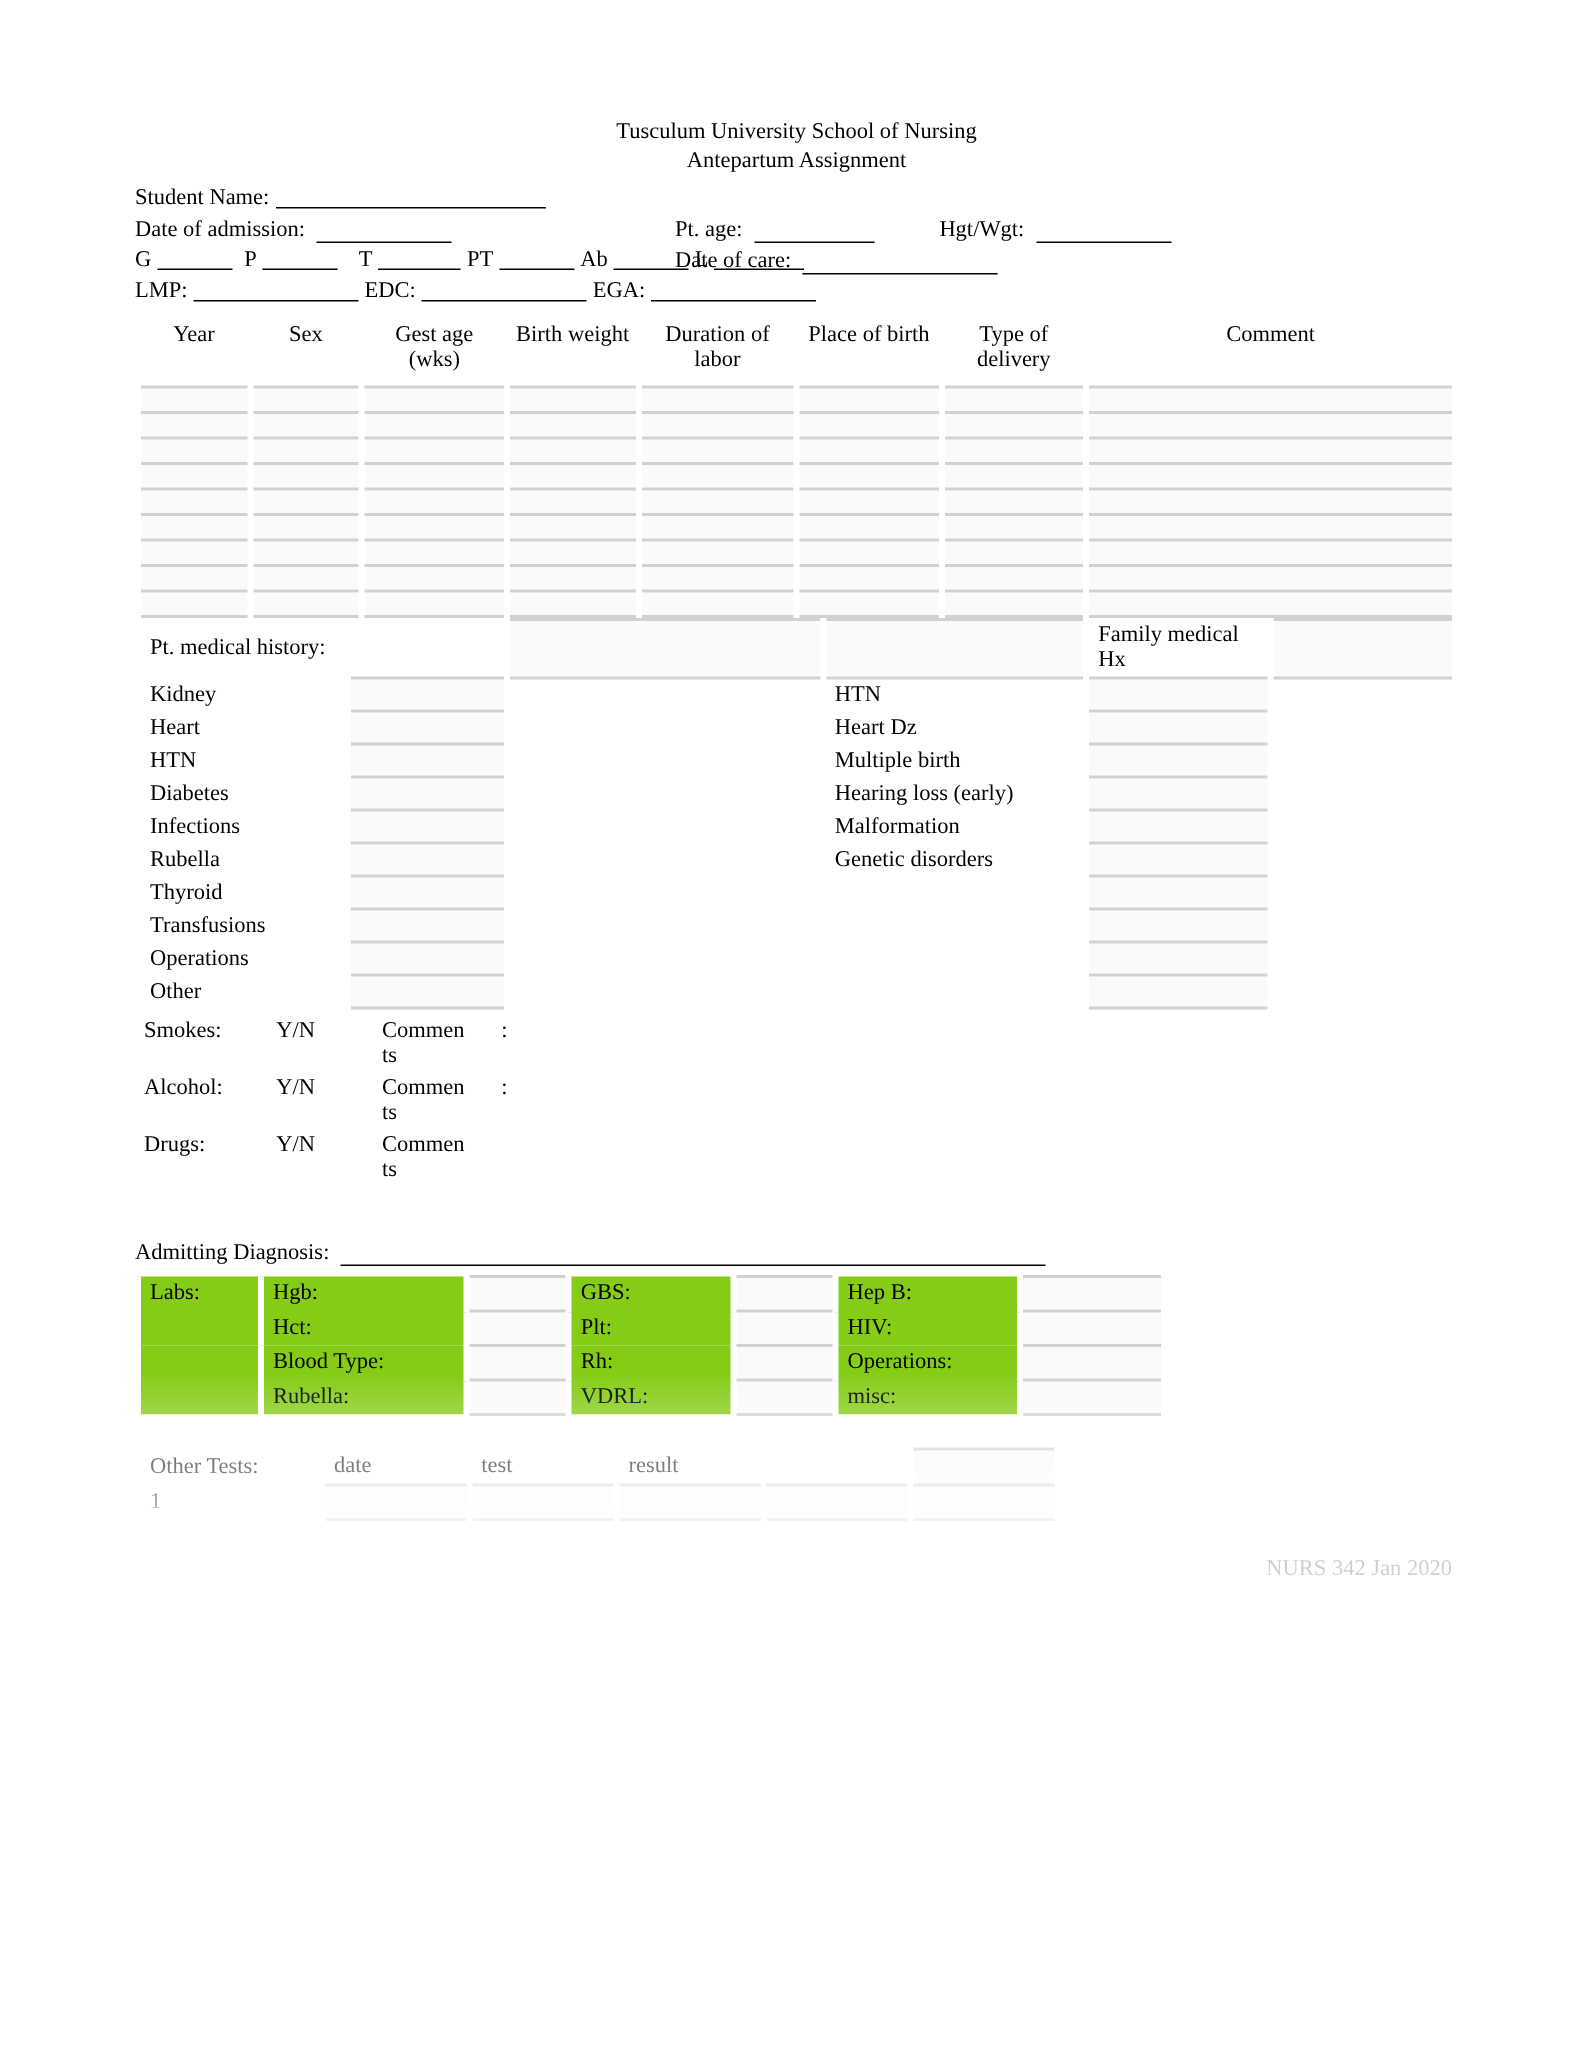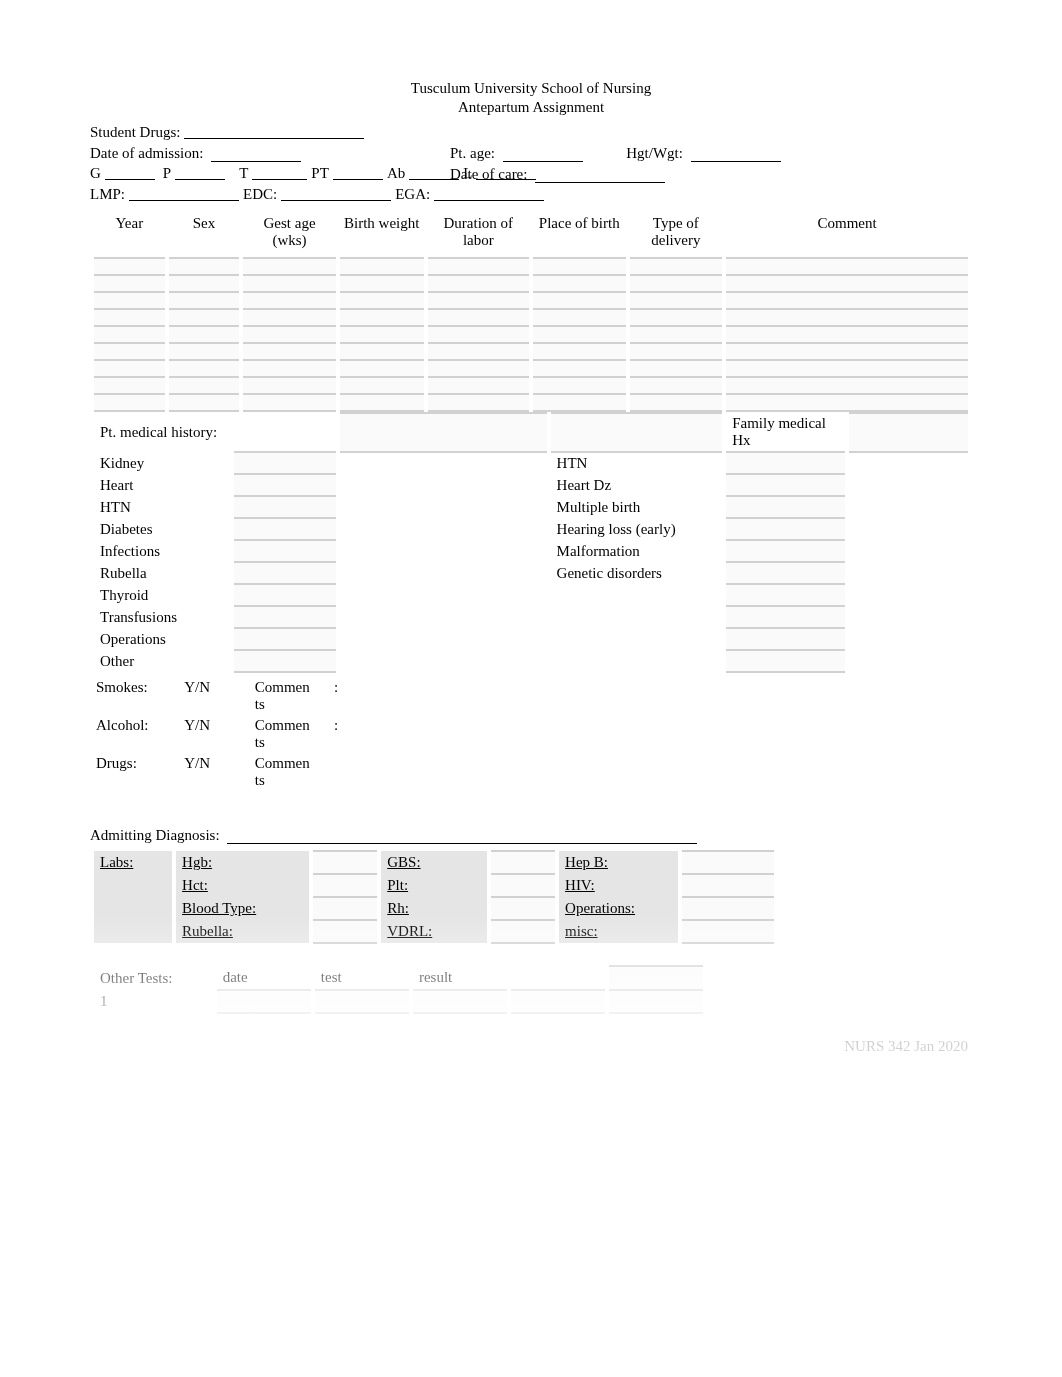--- a/index.html
+++ b/index.html
@@ -98,21 +98,21 @@
       border-top: 2px solid #d1d1d1;
       border-bottom: 2px solid #d1d1d1;
       border-left: 4px solid #fff;
       border-right: 4px solid #fff;
       background: #fafafa;
       background-clip: padding-box;
       padding: 3px 6px;
       height: 22px;
       font-size: 15px;
     }
-    table.labs td.nogrid { background:#e5e5e5; border-top:none;border-bottom:none;text-decoration:underline;}
+    table.labs td.nogrid { background:#84cc16; border-top:none;border-bottom:none;}
     table.labs tr.spacer td { height:10px; background:#fff; border:none;}
 
     
     table.other {
       border-collapse: collapse;
       table-layout: fixed;
       width: 70%;
       margin-top: 12px;
     }
     table.other td {
@@ -134,21 +134,21 @@
     }
   </style>
 </head>
 <body>
 
 <div class="center title-line">Tusculum University School of Nursing</div>
 <div class="center title-line">Antepartum Assignment</div>
 
 <div class="info1">
   <div class="info-row">
-    <span class="label">Student Drugs:</span>
+    <span class="label">Student Name:</span>
     <span class="blank-line" style="width:180px; margin-left:4px;"></span>
   </div>
   <div class="info-row">
     <div style="width:360px;">
       <span class="label">Date of admission:</span>
       <span class="blank-line" style="width:90px; margin-left:4px;"></span>
     </div>
     <div style="flex:1;">
       <span class="label">Pt. age:</span>
       <span class="blank-line" style="width:80px; margin-left:4px;"></span>

